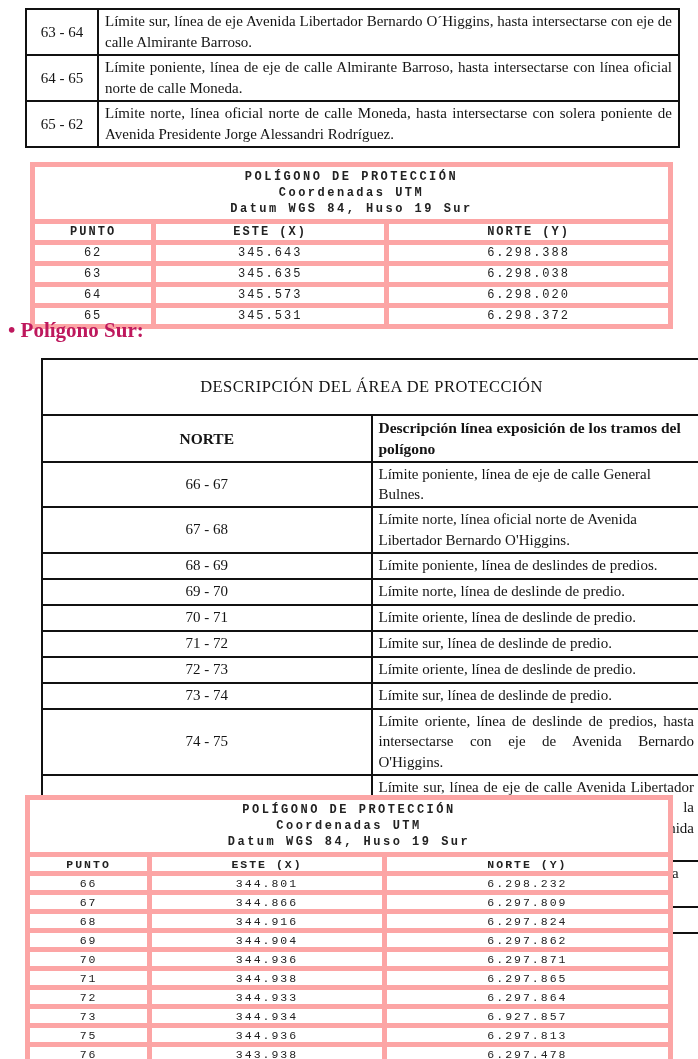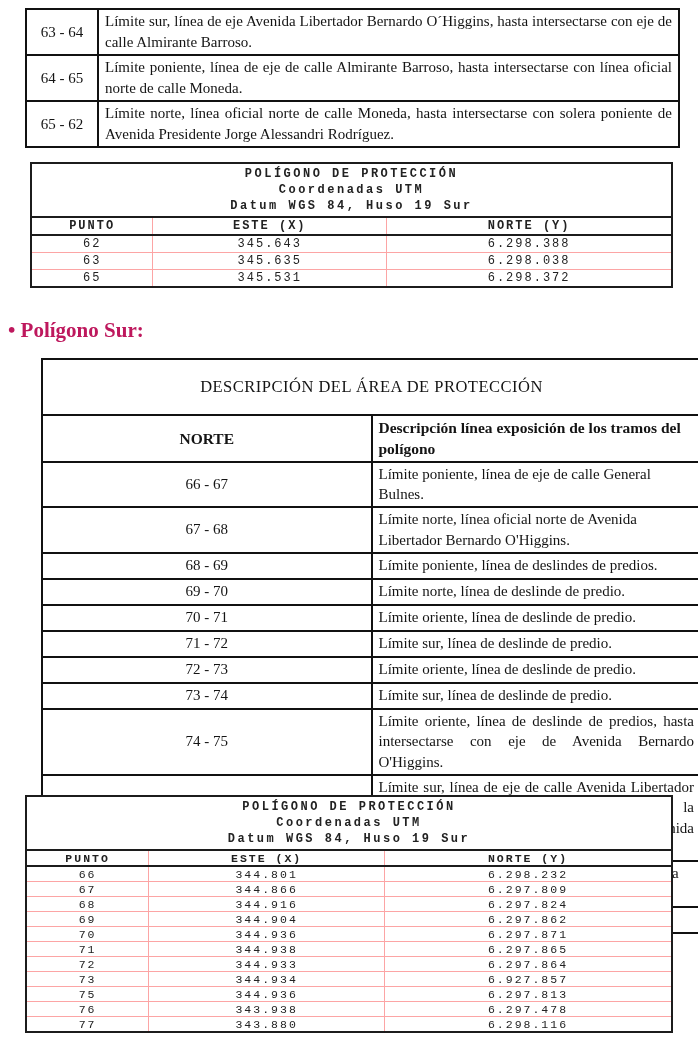--- a/index.html
+++ b/index.html
@@ -51,21 +51,21 @@
 
   
   .coord-table{
     position:absolute;
     border:2px solid #1c1c1c;
     table-layout:fixed;
     background:#fff;
     font-family:"Liberation Mono", monospace;
   }
   .coord-table td{
-    border:1px solid #fca5a5;
+    border:5px solid #fca5a5;
     font-size:12px;
     letter-spacing:2px;
     text-align:center;
     color:#222;
     padding:0 2px;
     white-space:nowrap;
   }
   .coord-table .title-cell{
     border-bottom:2px solid #1c1c1c;
     font-weight:bold;
@@ -142,20 +142,25 @@
     <td>62</td>
     <td>345.643</td>
     <td>6.298.388</td>
   </tr>
   <tr>
     <td>63</td>
     <td>345.635</td>
     <td>6.298.038</td>
   </tr>
   <tr>
+    <td>64</td>
+    <td>345.573</td>
+    <td>6.298.020</td>
+  </tr>
+  <tr>
     <td>65</td>
     <td>345.531</td>
     <td>6.298.372</td>
   </tr>
 </tbody>
   </table>
 
 <div class="bullet-line">• Polígono Sur:</div>
 
 <table id="tableC" class="desc-table">

